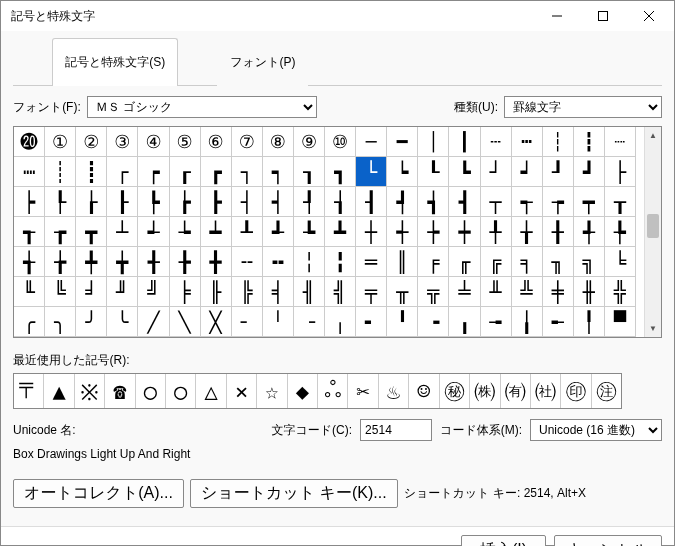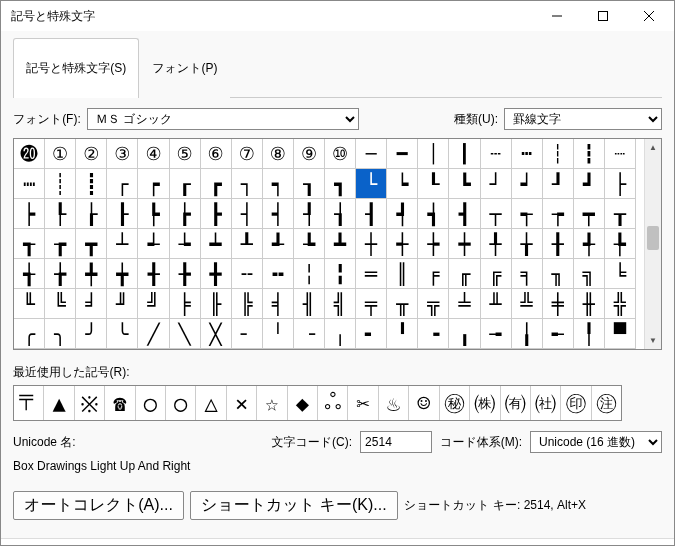--- a/index.html
+++ b/index.html
@@ -5,26 +5,26 @@
 * { box-sizing: border-box; margin: 0; padding: 0; }
 body { font-family: "Meiryo", "MS Gothic", sans-serif; font-size: 12px; background: #fff; }
 .window { width: 675px; height: 546px; border: 1px solid #888; display: flex; flex-direction: column; background: #fff; }
 .titlebar { height: 32px; display: flex; align-items: center; padding: 0 2px 0 10px; }
 .titlebar-title { flex: 1; font-size: 12px; }
 .titlebar-btns { display: flex; }
 .titlebar-btn { width: 46px; height: 30px; display: flex; align-items: center; justify-content: center; font-size: 12px; }
 .titlebar-btn svg { width: 10px; height: 10px; }
 .content { flex: 1; padding: 6px 12px 10px 12px; display: flex; flex-direction: column; background: #f9f9f9; }
 .tabs { display: flex; border-bottom: 1px solid #ccc; margin-bottom: 10px; }
-.tab { padding: 21px 12px; border: 1px solid transparent; border-bottom: none; background: #f9f9f9; position: relative; top: 1px; font-size: 12px; }
+.tab { padding: 15px 12px; border: 1px solid transparent; border-bottom: none; background: #f9f9f9; position: relative; top: 1px; font-size: 12px; margin-left: 39px; }
 .tab.active { background: #fff; border-color: #ccc; border-radius: 3px 3px 0 0; }
 .row { display: flex; align-items: center; gap: 6px; margin-bottom: 8px; }
 .row label { font-size: 12px; }
 select, input[type=text] { font-size: 12px; padding: 2px 4px; border: 1px solid #888; background: #fff; height: 22px; }
-.font-select { width: 272px; }
+.font-select { width: 230px; }
 .type-select { width: 158px; }
 .spacer { flex: 1; }
 .grid-wrap { border: 1px solid #888; background: #fff; margin-bottom: 10px; position: relative; }
 .grid { display: grid; grid-template-columns: repeat(20, 1fr); width: 622px; }
 .cell { border-right: 1px solid #ccc; border-bottom: 1px solid #ccc; height: 30px; display: flex; align-items: center; justify-content: center; font-size: 20px; font-family: "MS Gothic", monospace; line-height: 1; cursor: pointer; overflow: hidden; }
 .cell.hdr { font-size: 18px; }
 .cell.selected { background: #0a62c9; color: #fff; }
 .scrollbar { position: absolute; right: 0; top: 0; bottom: 0; width: 17px; background: #f0f0f0; border-left: 1px solid #ddd; display: flex; flex-direction: column; }
 .sb-btn { height: 17px; display:flex; align-items:center; justify-content:center; font-size:8px; color:#555;}
 .sb-track { flex:1; position:relative; }

